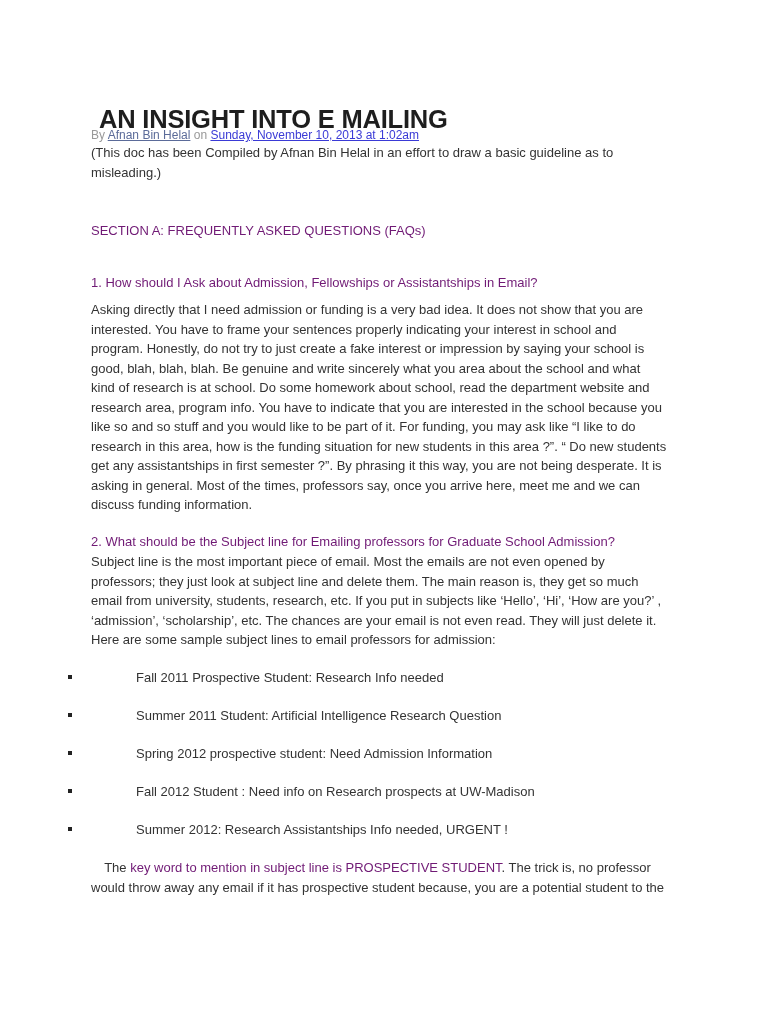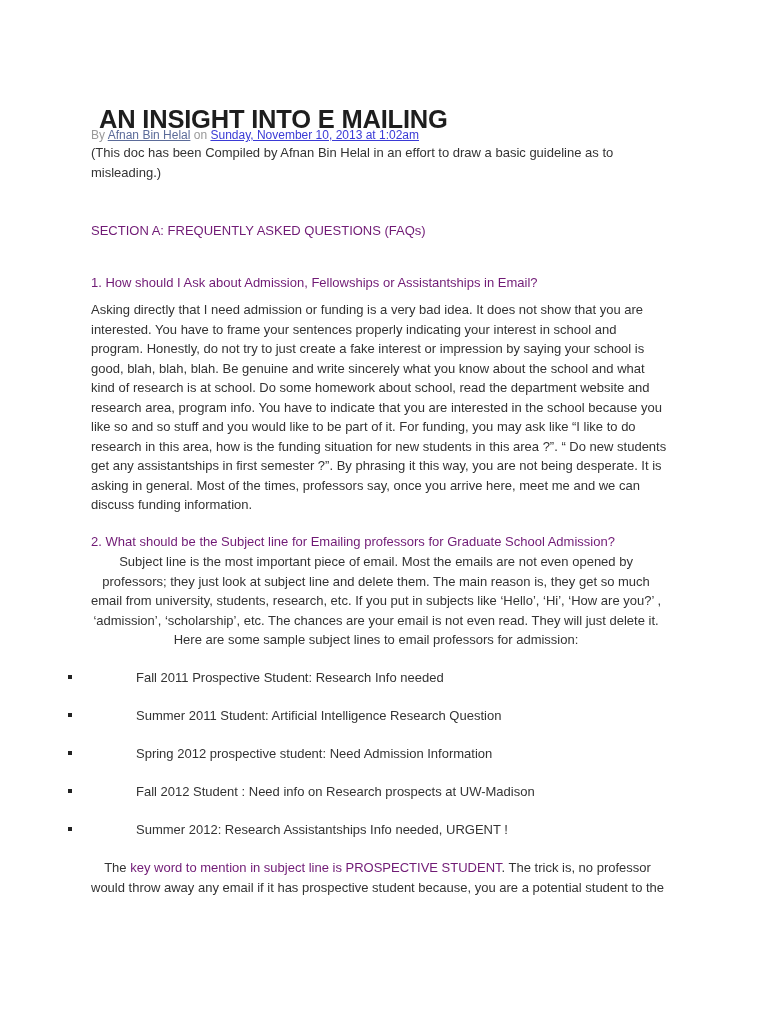--- a/index.html
+++ b/index.html
@@ -114,33 +114,33 @@
   </div>
 
   <div class="block bold" style="top:221px;">SECTION A: FREQUENTLY ASKED QUESTIONS (FAQs)</div>
 
   <div class="block bold" style="top:273px;">1. How should I Ask about Admission, Fellowships or Assistantships in Email?</div>
 
   <div class="block" style="top:300px;">
     <span class="line">Asking directly that I need admission or funding is a very bad idea. It does not show that you are</span>
     <span class="line">interested. You have to frame your sentences properly indicating your interest in school and</span>
     <span class="line">program.  Honestly, do not try to just create a fake interest or impression by saying your school is</span>
-    <span class="line">good, blah, blah, blah.  Be genuine and write sincerely what you know about the school and what</span>
+    <span class="line">good, blah, blah, blah.  Be genuine and write sincerely what you area about the school and what</span>
     <span class="line">kind of research is at school.  Do some homework about school, read the department website and</span>
     <span class="line">research area, program info. You have to indicate that you are interested in the school because you</span>
     <span class="line">like so and so stuff and you would like to be part of it. For funding, you may ask like “I like to do</span>
     <span class="line">research in this area, how is the funding situation for new students in this area ?”. “ Do new students</span>
     <span class="line">get any assistantships  in first semester ?”.  By phrasing it this way, you are not being desperate. It is</span>
     <span class="line">asking in general.  Most of the times, professors say, once you arrive here, meet me and we can</span>
     <span class="line">discuss funding information.</span>
   </div>
 
   <div class="block bold" style="top:532px;">2. What should be the Subject line for Emailing professors for Graduate School Admission?</div>
 
-  <div class="block" style="top:552px;text-align:center;">
+  <div class="block" style="top:552px;">
     <span class="line">Subject line is the most important piece of email. Most the emails are not even opened by</span>
     <span class="line">professors; they just look at subject line and delete them. The main reason is, they get so much</span>
     <span class="line">email from university, students, research, etc.  If you put in subjects like ‘Hello’, ‘Hi’, ‘How are you?’ ,</span>
     <span class="line">‘admission’, ‘scholarship’, etc. The chances are your email is not even read. They will just delete it.</span>
     <span class="line">Here are some sample subject lines to email professors for admission:</span>
   </div>
 
   <div class="bullets">
     <div class="bullet-item" style="top:0px;">
       <span class="bullet-mark"></span>

